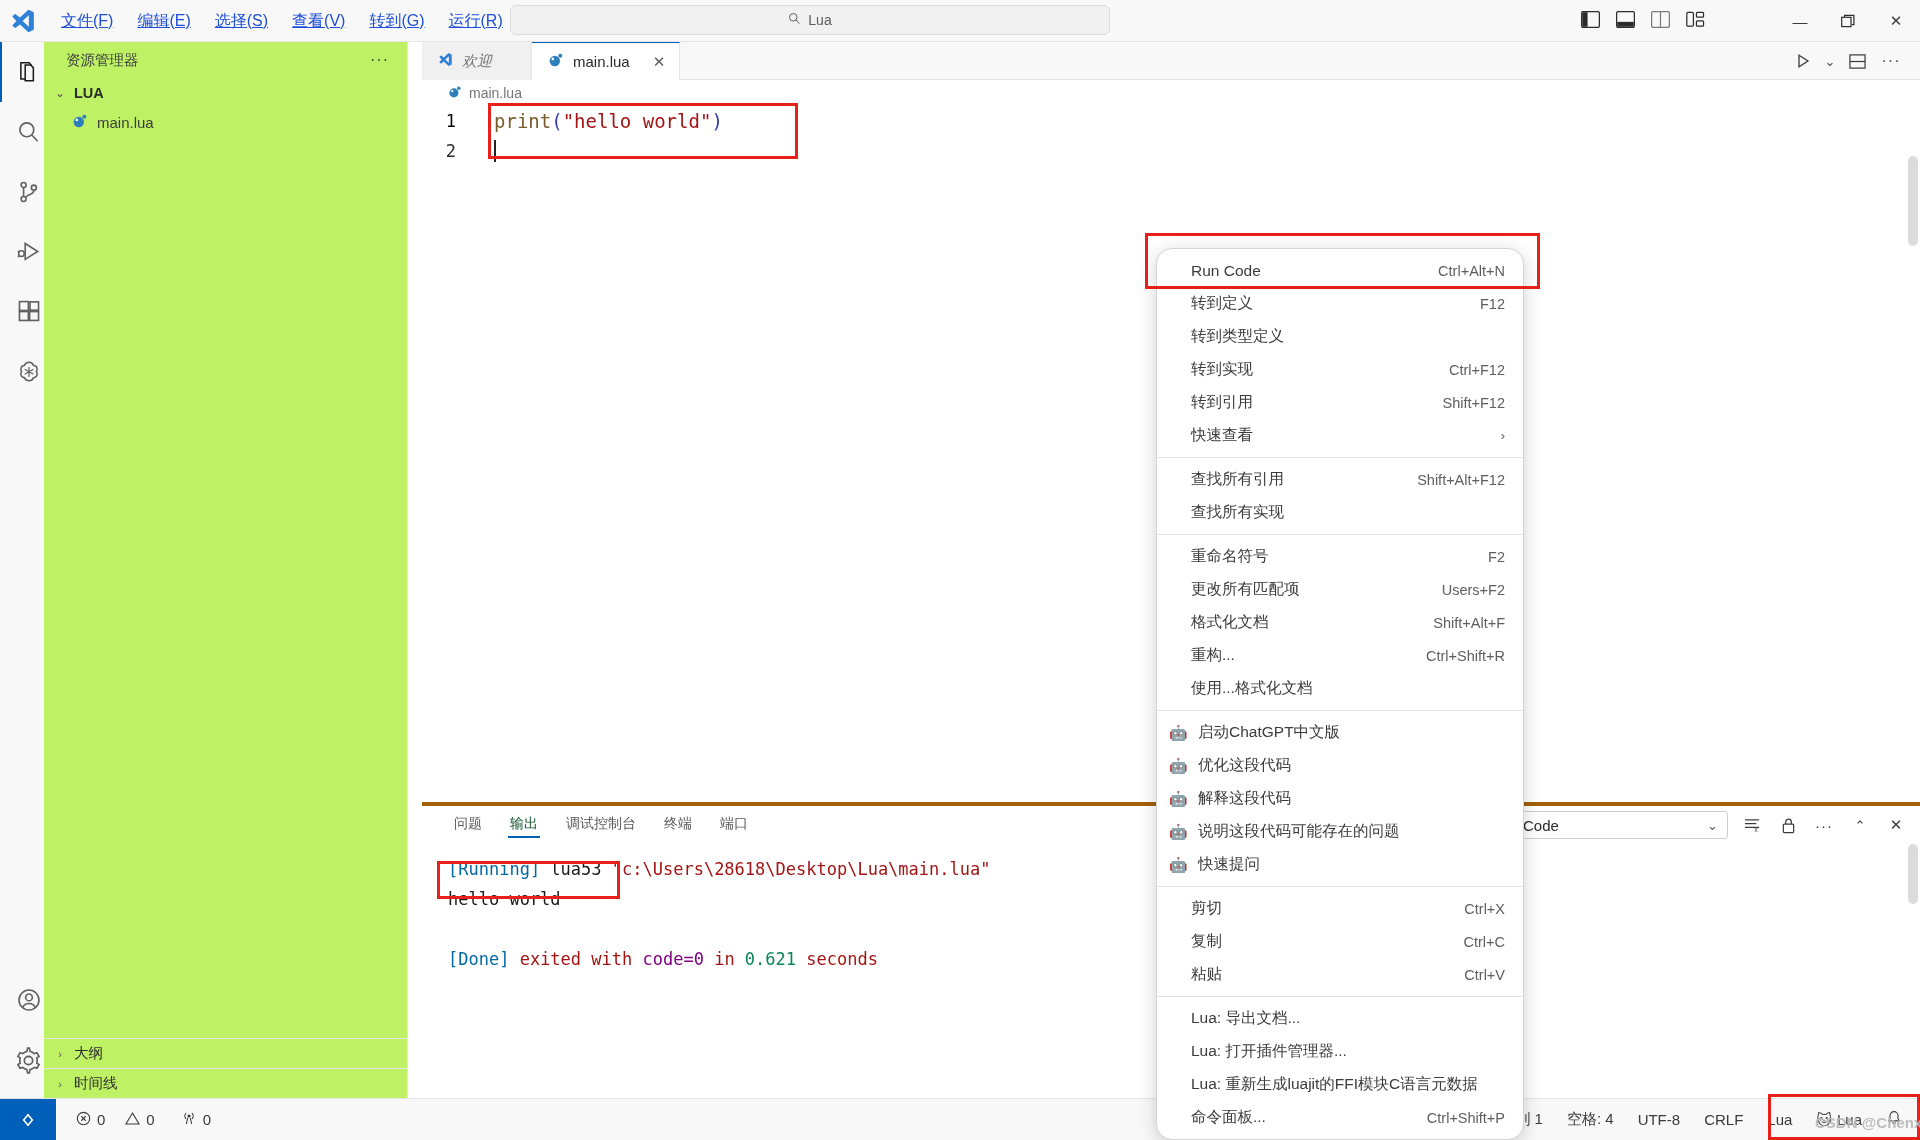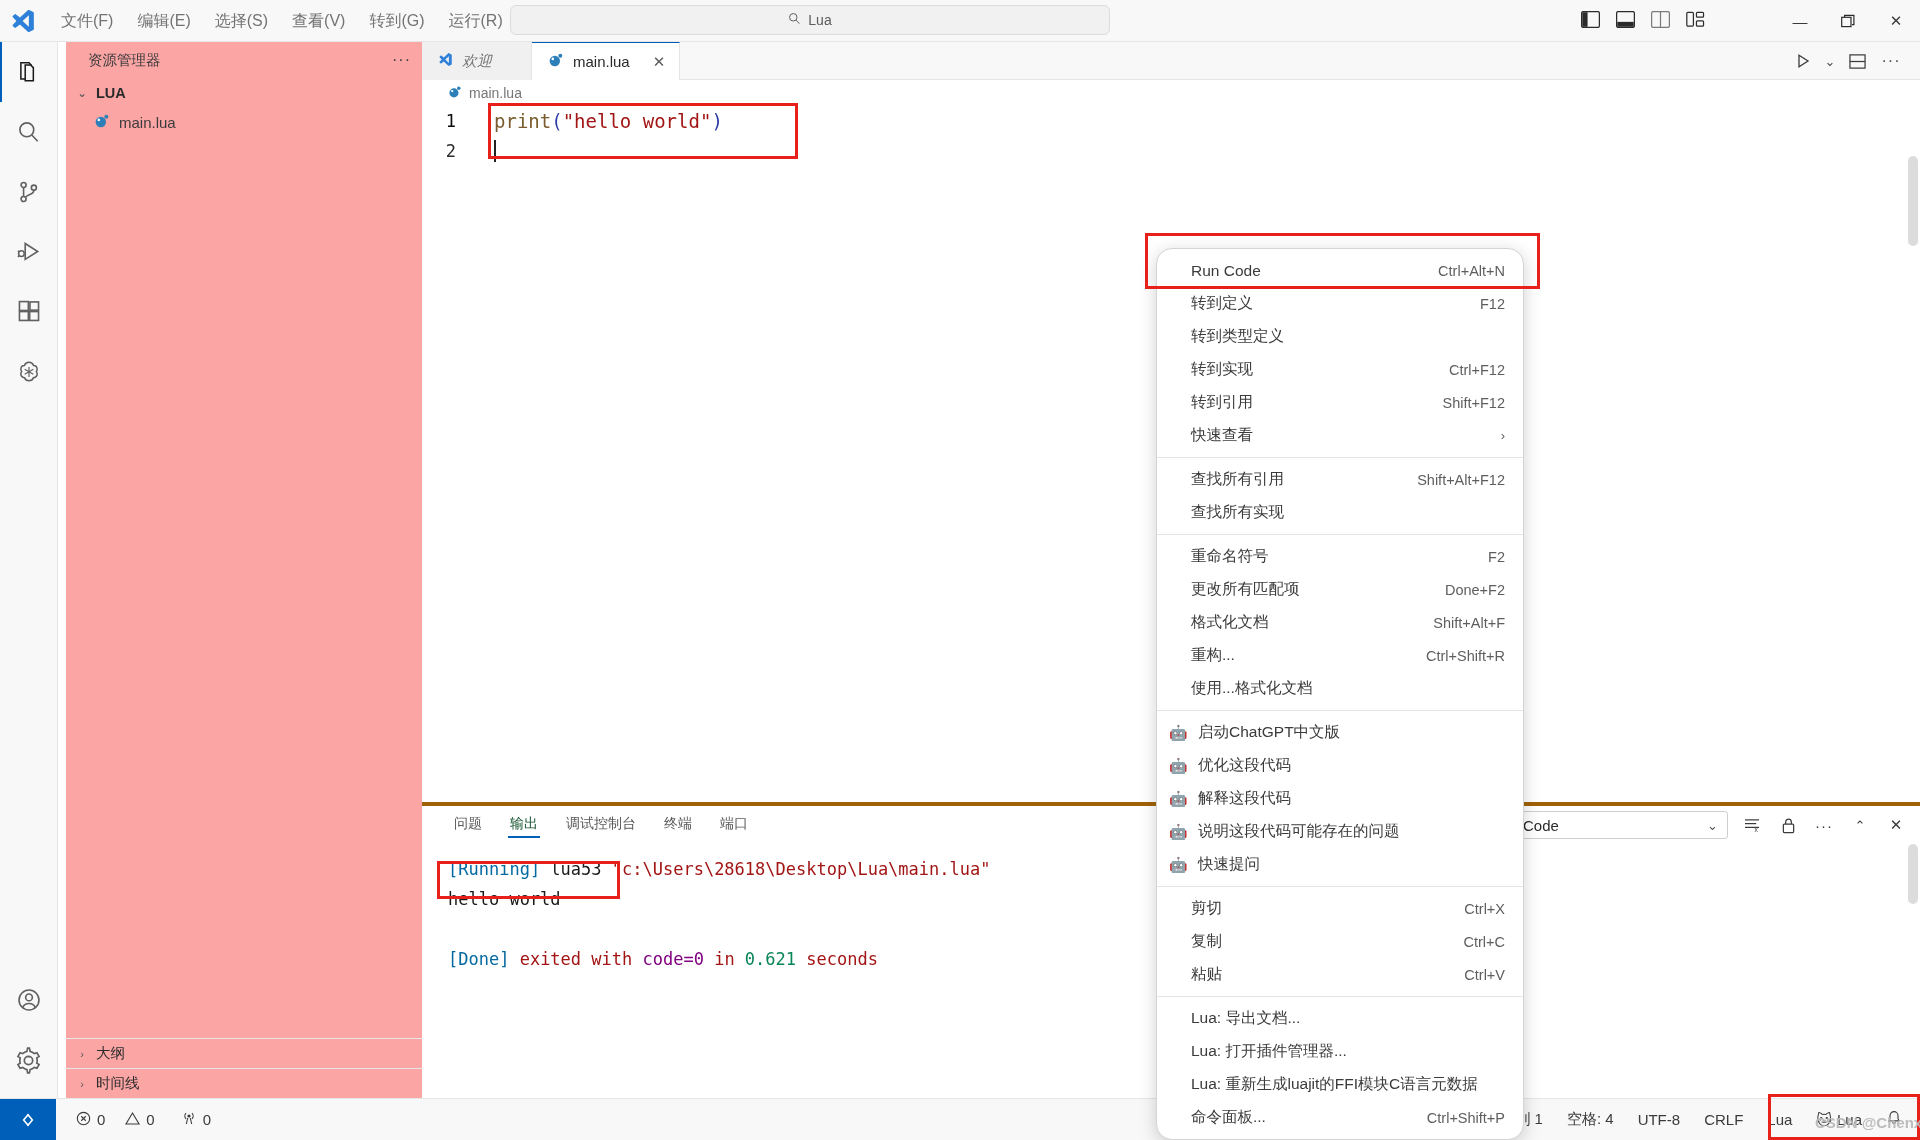--- a/index.html
+++ b/index.html
@@ -13,22 +13,22 @@
 
   
   .titlebar{
     position:absolute;left:0;top:0;width:1920px;height:42px;
     background:#f8f8f8;border-bottom:1px solid #e5e5e5;
     display:flex;align-items:center;
   }
   .vscode-logo{width:46px;height:42px;display:flex;align-items:center;justify-content:center;}
   .menubar{display:flex;align-items:center;height:42px;gap:2px;padding-left:4px;}
   .menu-item{
-    font-size:16px;color:#737373;padding:5px 11px;border-radius:4px;cursor:default;
-    white-space:nowrap;line-height:20px;
+    font-size:16px;color:#1d4ed8;padding:5px 11px;border-radius:4px;cursor:default;
+    white-space:nowrap;line-height:20px;text-decoration:underline;
   }
   .menu-dots{font-size:17px;color:#3b3b3b;padding:2px 12px;letter-spacing:1px;}
   .nav-arrows{display:flex;align-items:center;gap:14px;margin-left:16px;}
   .nav-arrow{font-size:20px;color:#4b4b4b;width:22px;text-align:center;line-height:22px;}
   .nav-arrow.dim{color:#b0b0b0;}
   .cmdcenter{
     position:absolute;left:510px;top:5px;width:600px;height:30px;
     background:#f1f1f1;border:1px solid #dcdcdc;border-radius:6px;
     display:flex;align-items:center;justify-content:center;gap:7px;
     font-size:14px;color:#5c5c5c;
@@ -48,22 +48,22 @@
     color:#616161;position:relative;
   }
   .act-icon.active{color:#1a1a1a;}
   .act-icon.active::before{
     content:"";position:absolute;left:0;top:0;width:2px;height:60px;background:#005fb8;
   }
   .act-spacer{flex:1;}
 
   
   .sidebar{
-    position:absolute;left:66px;top:42px;width:364px;height:1056px;
-    background:#fca5a5;border-right:1px solid #e5e5e5;
+    position:absolute;left:44px;top:42px;width:364px;height:1056px;
+    background:#bef264;border-right:1px solid #e5e5e5;
   }
   .sb-header{
     height:36px;display:flex;align-items:center;justify-content:space-between;
     padding:0 18px 0 22px;font-size:14.5px;color:#3b3b3b;
   }
   .sb-dots{font-size:16px;color:#3b3b3b;letter-spacing:1px;}
   .sb-section{
     height:30px;display:flex;align-items:center;gap:6px;padding-left:8px;
     font-size:14.5px;font-weight:bold;color:#2b2b2b;
   }
@@ -476,21 +476,21 @@
     </div>
 
     <div class="cmsep"></div>
 
     <div class="cmi">
       <span class="lbl">重命名符号</span>
       <span class="key">F2</span>
     </div>
     <div class="cmi">
       <span class="lbl">更改所有匹配项</span>
-      <span class="key">Done+F2</span>
+      <span class="key">Users+F2</span>
     </div>
     <div class="cmi">
       <span class="lbl">格式化文档</span>
       <span class="key">Shift+Alt+F</span>
     </div>
     <div class="cmi">
       <span class="lbl">重构...</span>
       <span class="key">Ctrl+Shift+R</span>
     </div>
     <div class="cmi">

